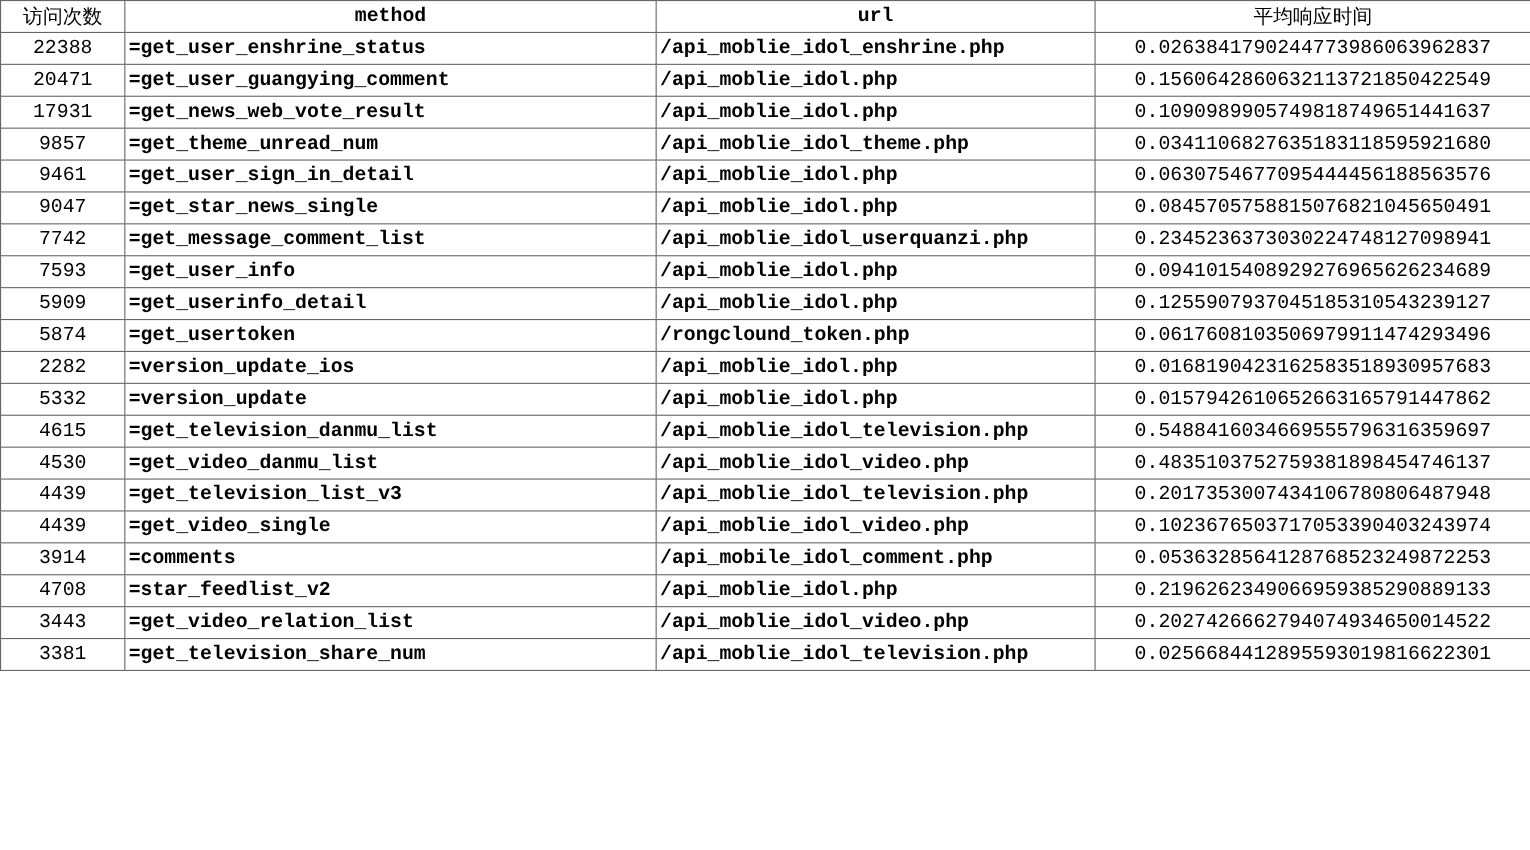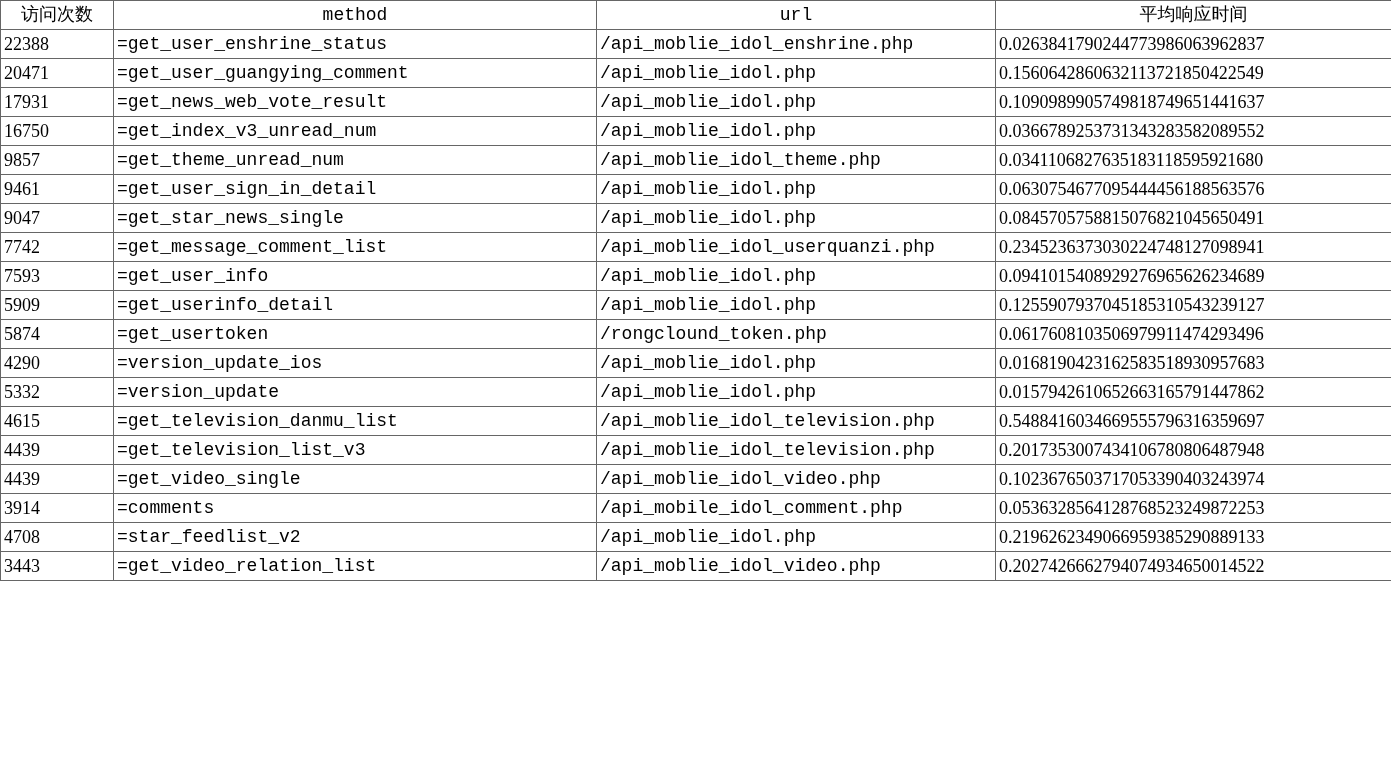--- a/index.html
+++ b/index.html
@@ -27,24 +27,24 @@
     line-height: 26px;
     height: 28px;
     text-align: left;
     vertical-align: middle;
     white-space: nowrap;
     overflow: hidden;
   }
   th {
     text-align: center;
     font-weight: normal;
-    font-family: Liberation Mono, monospace;
+    font-family: Liberation Serif, serif;
   }
-  .num { font-family: Liberation Serif, serif; }
-  .mono { font-family: "Courier New", monospace; }
+  .num { font-family: Liberation Mono, monospace; text-align: center; }
+  .mono { font-family: "Courier New", monospace; font-weight: bold; }
 </style>
 </head>
 <body>
 
 <table>
   <colgroup>
     <col class="c1">
       <col class="c2">
       <col class="c3">
       <col class="c4">
@@ -68,26 +68,20 @@
         <td class="num">20471</td>
         <td class="mono">=get_user_guangying_comment</td>
         <td class="mono">/api_moblie_idol.php</td>
         <td class="num">0.1560642860632113721850422549</td>
       </tr>
       <tr>
         <td class="num">17931</td>
         <td class="mono">=get_news_web_vote_result</td>
         <td class="mono">/api_moblie_idol.php</td>
         <td class="num">0.1090989905749818749651441637</td>
-      </tr>
-      <tr>
-        <td class="num">16750</td>
-        <td class="mono">=get_index_v3_unread_num</td>
-        <td class="mono">/api_moblie_idol.php</td>
-        <td class="num">0.0366789253731343283582089552</td>
       </tr>
       <tr>
         <td class="num">9857</td>
         <td class="mono">=get_theme_unread_num</td>
         <td class="mono">/api_moblie_idol_theme.php</td>
         <td class="num">0.0341106827635183118595921680</td>
       </tr>
       <tr>
         <td class="num">9461</td>
         <td class="mono">=get_user_sign_in_detail</td>
@@ -118,36 +112,42 @@
         <td class="mono">/api_moblie_idol.php</td>
         <td class="num">0.1255907937045185310543239127</td>
       </tr>
       <tr>
         <td class="num">5874</td>
         <td class="mono">=get_usertoken</td>
         <td class="mono">/rongclound_token.php</td>
         <td class="num">0.0617608103506979911474293496</td>
       </tr>
       <tr>
-        <td class="num">4290</td>
+        <td class="num">2282</td>
         <td class="mono">=version_update_ios</td>
         <td class="mono">/api_moblie_idol.php</td>
         <td class="num">0.0168190423162583518930957683</td>
       </tr>
       <tr>
         <td class="num">5332</td>
         <td class="mono">=version_update</td>
         <td class="mono">/api_moblie_idol.php</td>
         <td class="num">0.0157942610652663165791447862</td>
       </tr>
       <tr>
         <td class="num">4615</td>
         <td class="mono">=get_television_danmu_list</td>
         <td class="mono">/api_moblie_idol_television.php</td>
         <td class="num">0.5488416034669555796316359697</td>
+      </tr>
+      <tr>
+        <td class="num">4530</td>
+        <td class="mono">=get_video_danmu_list</td>
+        <td class="mono">/api_moblie_idol_video.php</td>
+        <td class="num">0.4835103752759381898454746137</td>
       </tr>
       <tr>
         <td class="num">4439</td>
         <td class="mono">=get_television_list_v3</td>
         <td class="mono">/api_moblie_idol_television.php</td>
         <td class="num">0.2017353007434106780806487948</td>
       </tr>
       <tr>
         <td class="num">4439</td>
         <td class="mono">=get_video_single</td>
@@ -165,14 +165,20 @@
         <td class="mono">=star_feedlist_v2</td>
         <td class="mono">/api_moblie_idol.php</td>
         <td class="num">0.2196262349066959385290889133</td>
       </tr>
       <tr>
         <td class="num">3443</td>
         <td class="mono">=get_video_relation_list</td>
         <td class="mono">/api_moblie_idol_video.php</td>
         <td class="num">0.2027426662794074934650014522</td>
       </tr>
+      <tr>
+        <td class="num">3381</td>
+        <td class="mono">=get_television_share_num</td>
+        <td class="mono">/api_moblie_idol_television.php</td>
+        <td class="num">0.0256684412895593019816622301</td>
+      </tr>
     </tbody>
 </table>
 
 </body></html>

